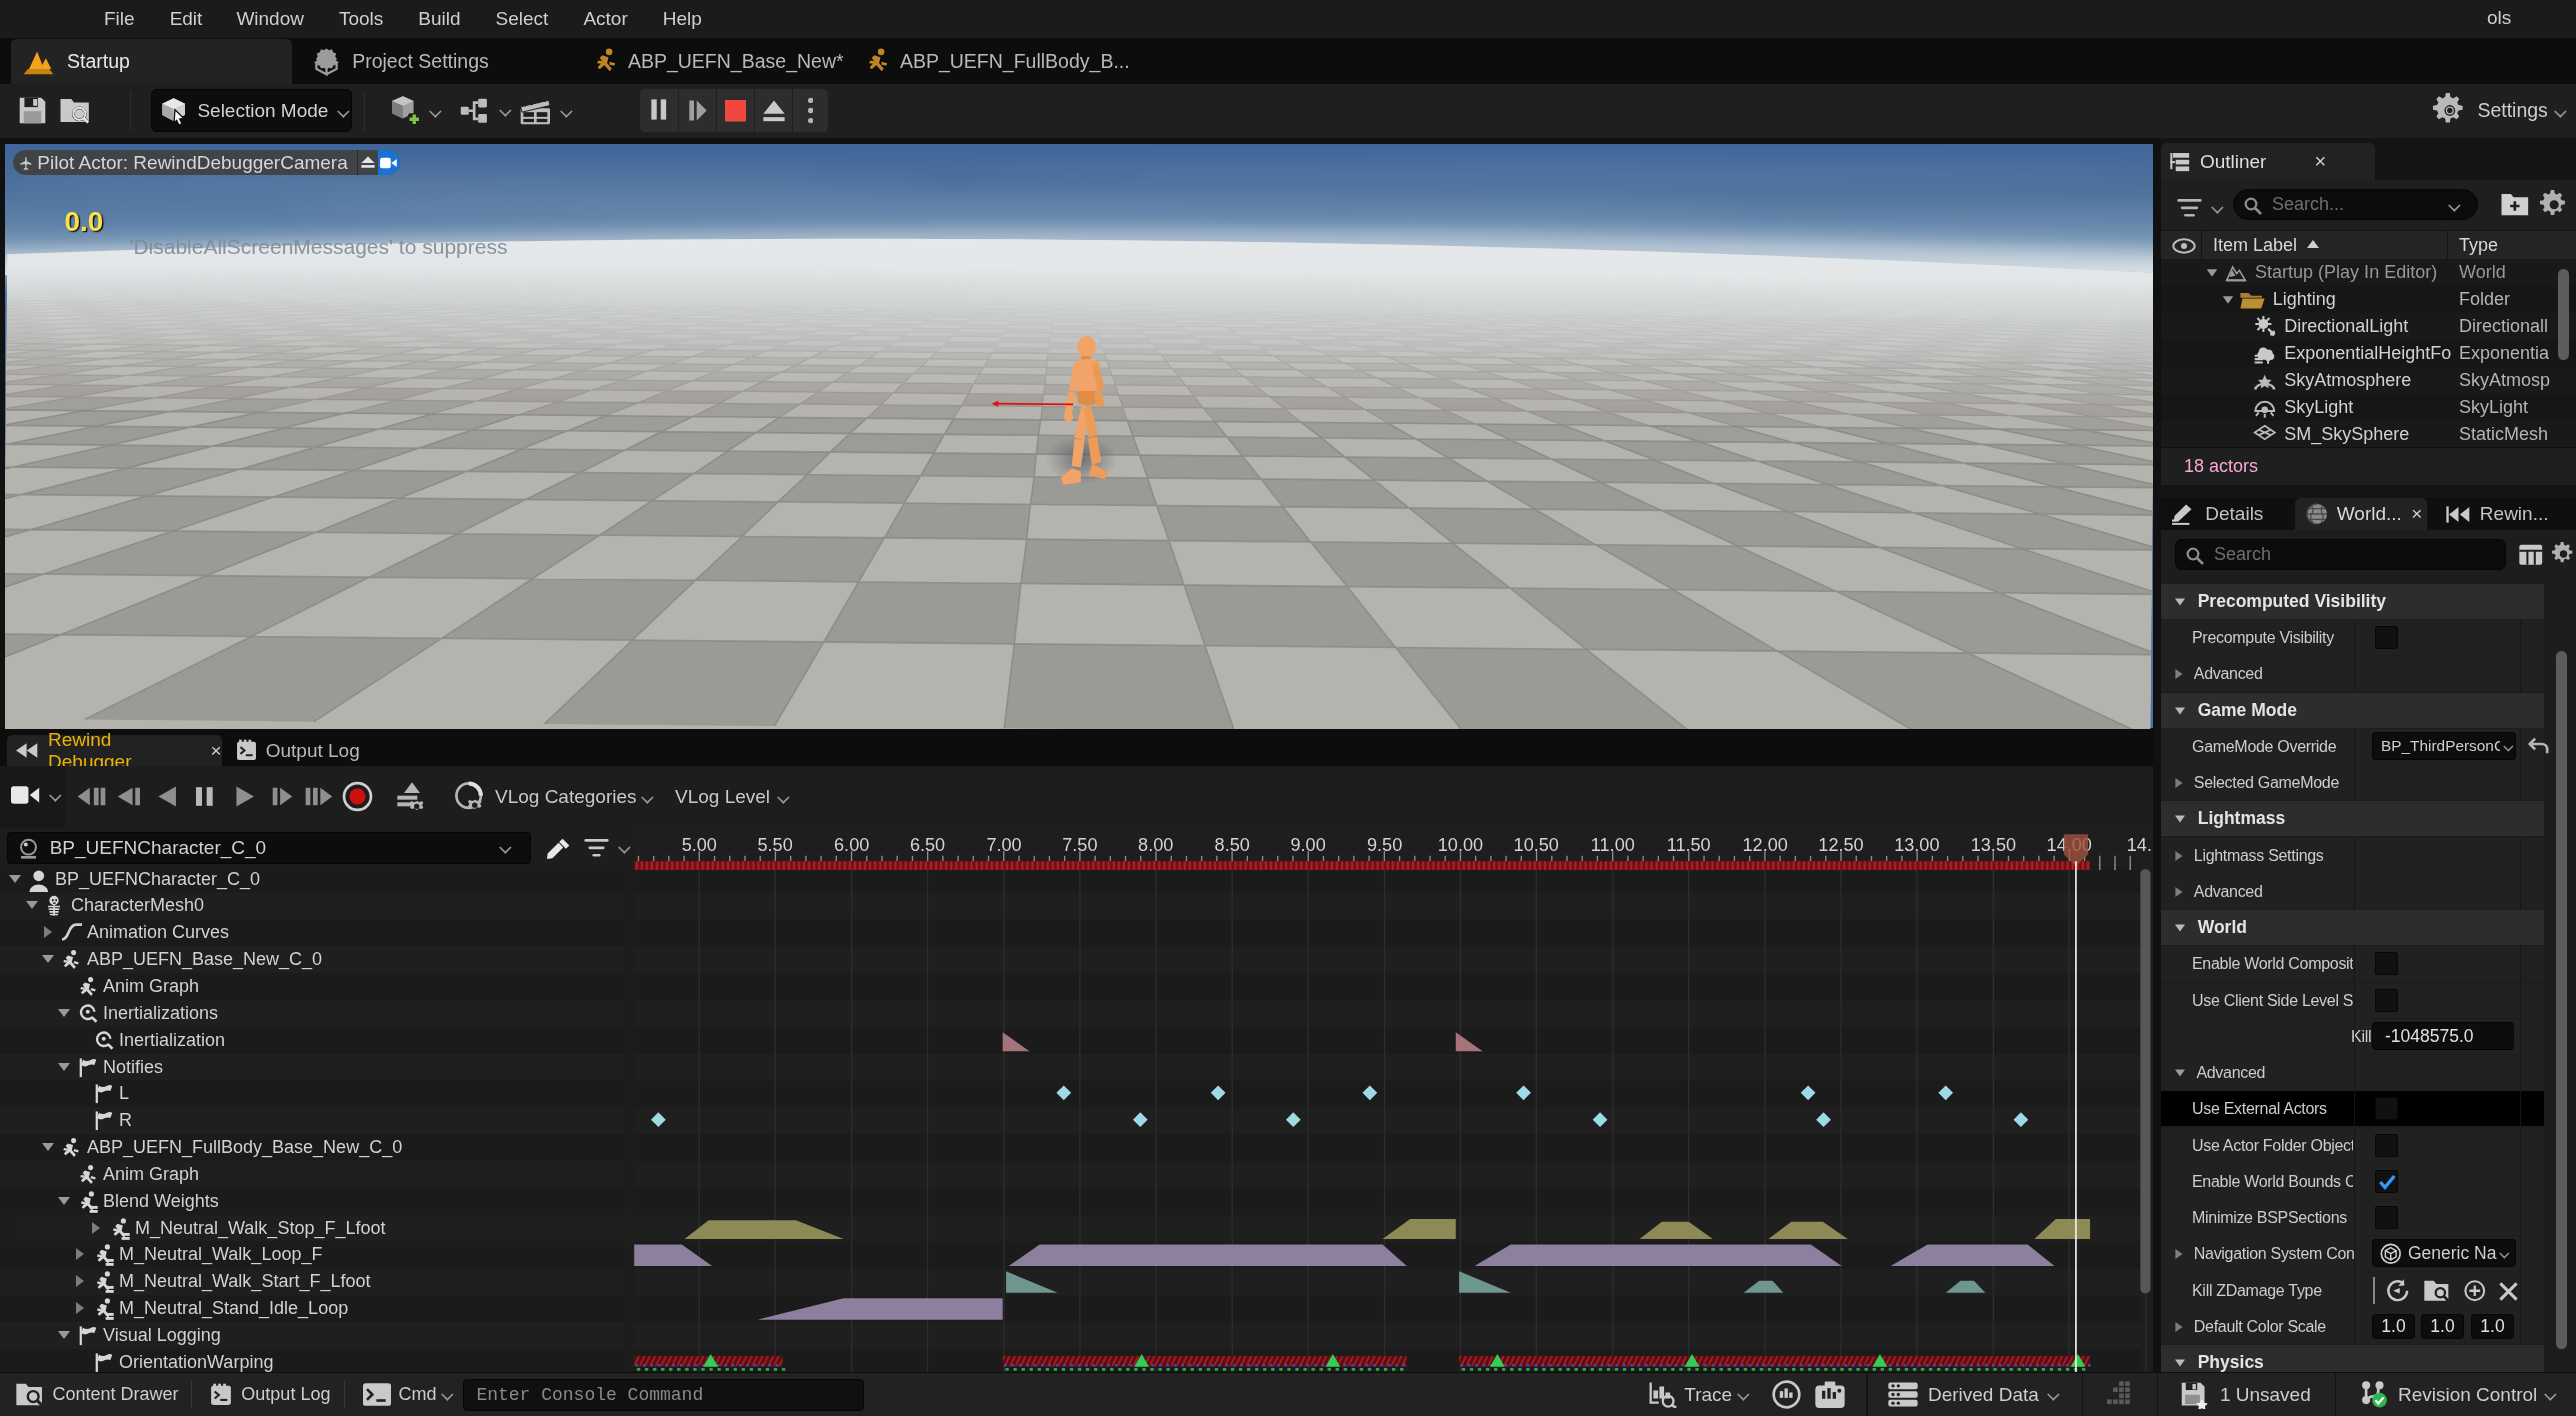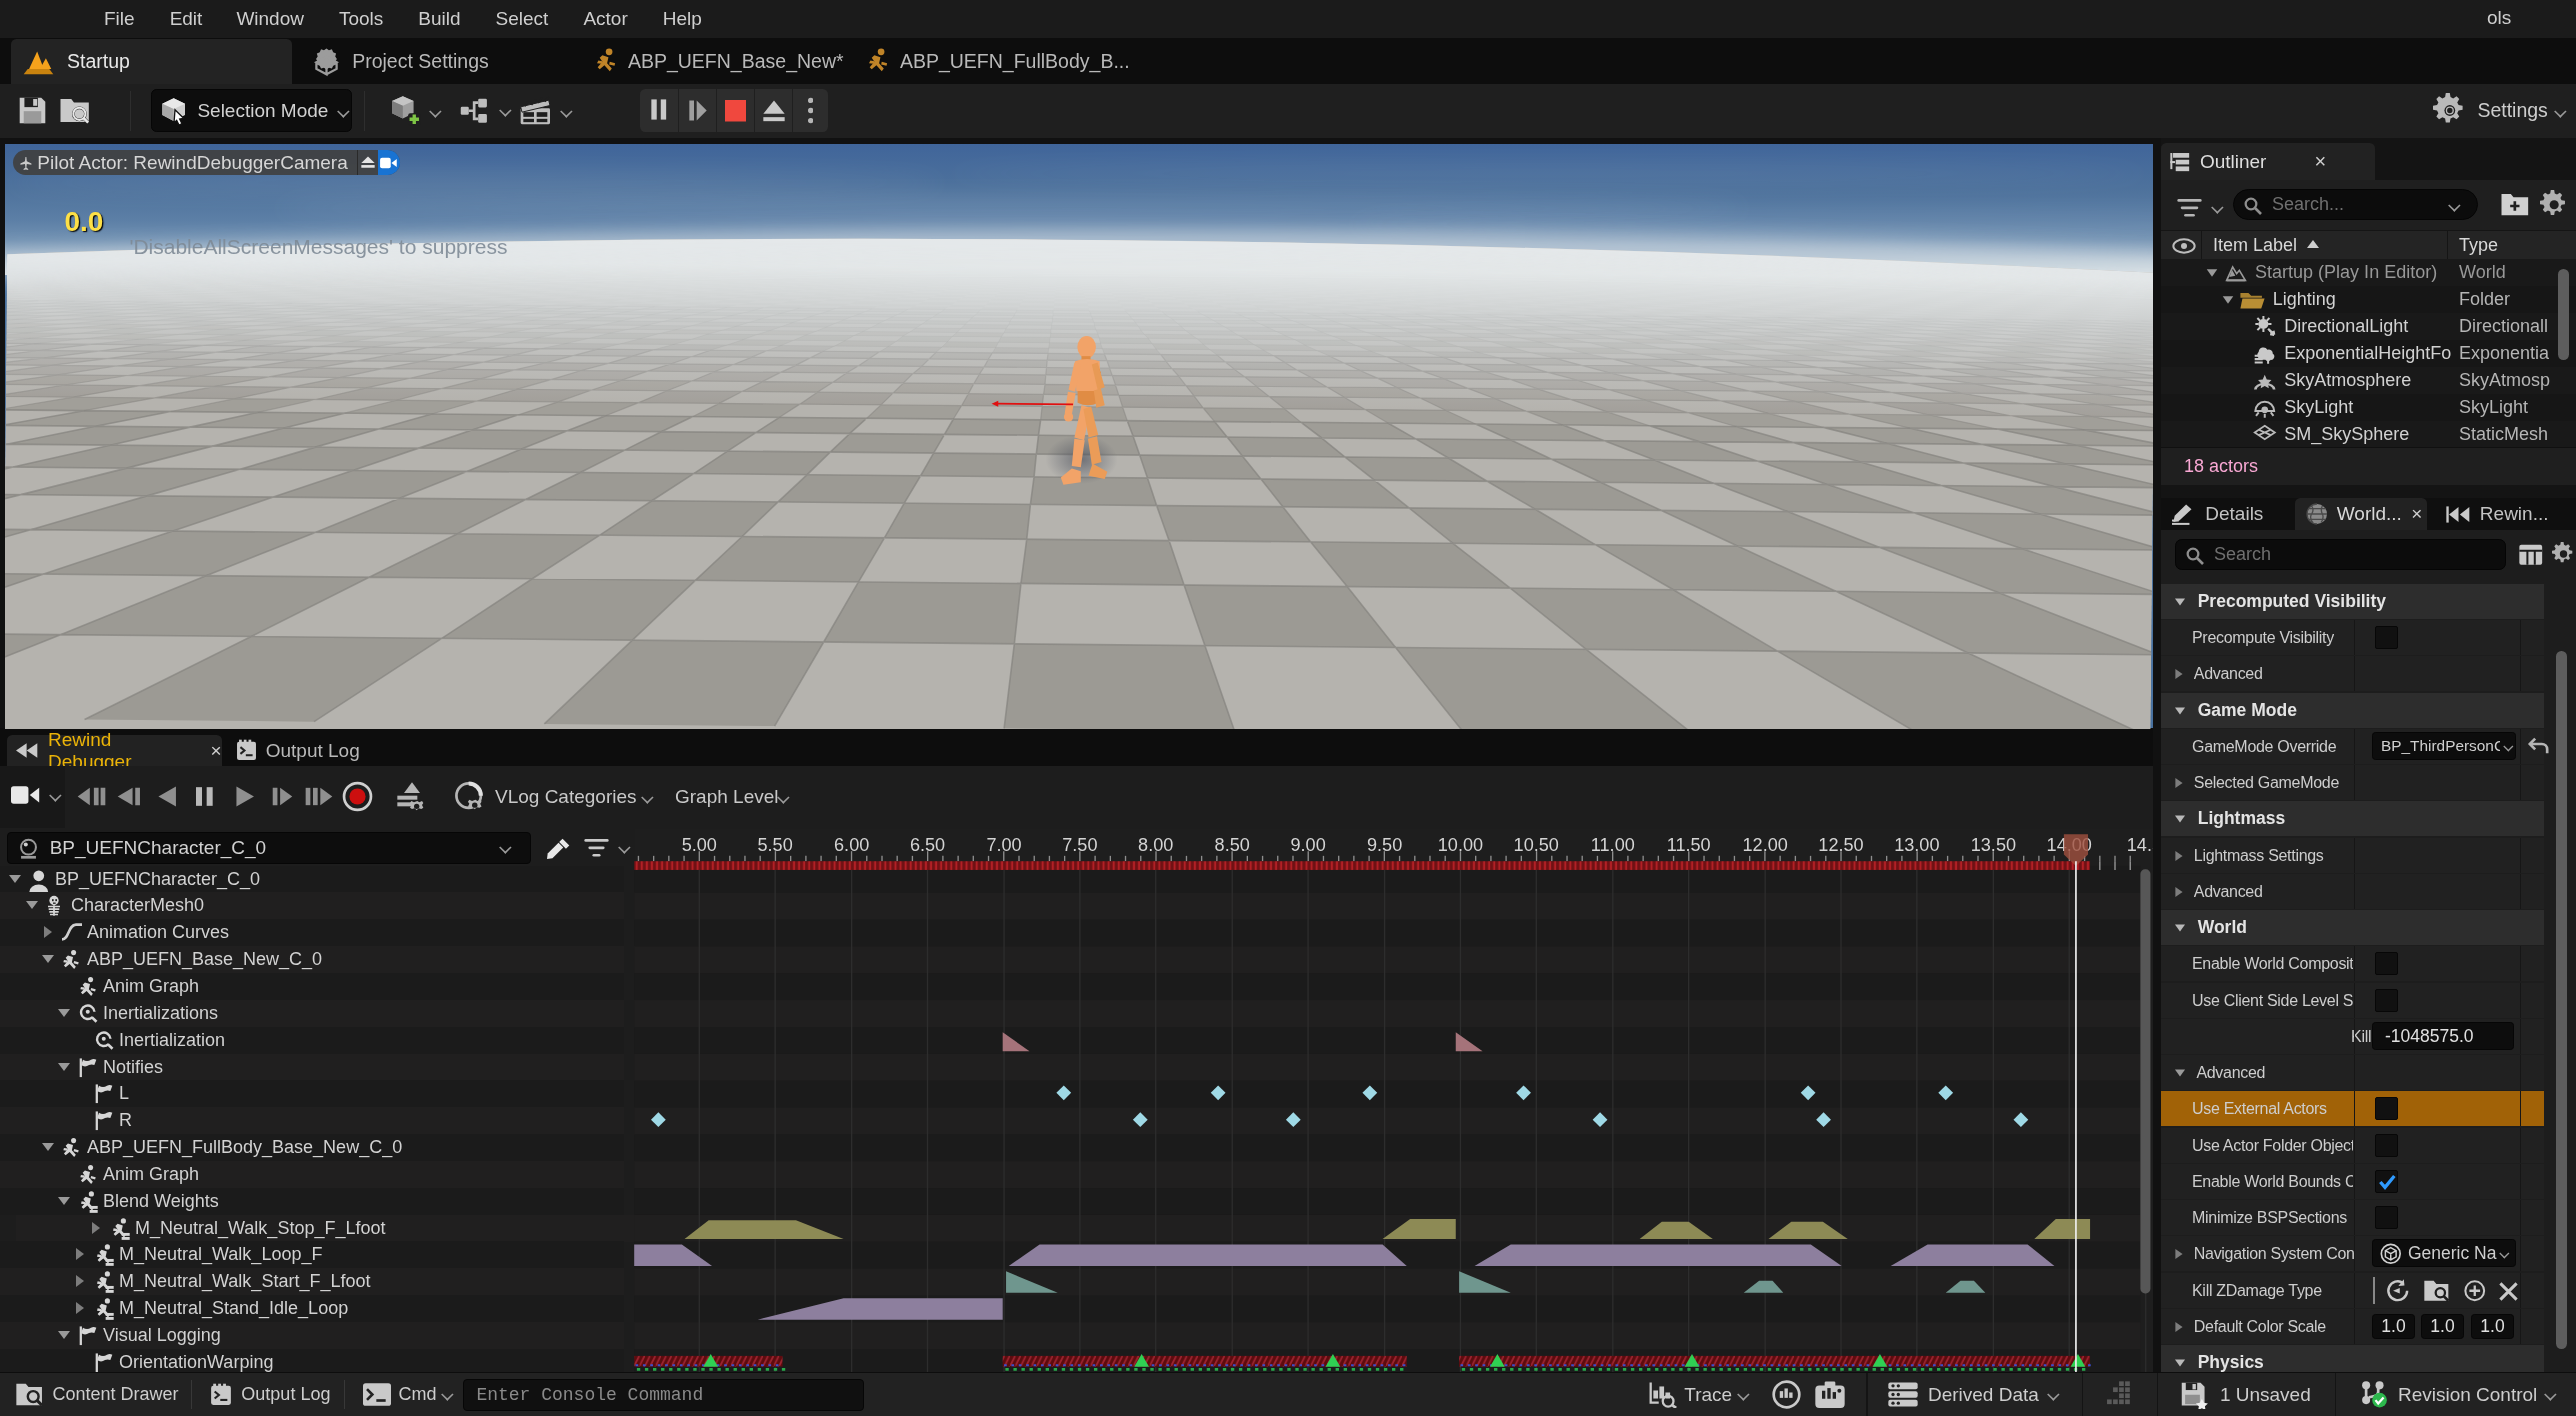--- a/index.html
+++ b/index.html
@@ -603,21 +603,21 @@
           </div>
         </div>
 <div class="abs" style="left:0;top:471px;width:383px;height:35px;background:#212121;">
           <div class="row" style="height:35px;">
             <span class="tri-d" style="margin-left:12px;transform:scale(.72);"></span>
             <span style="margin-left:9.4px;color:#cdcdcd;font-size:16px;letter-spacing:-0.3px;white-space:nowrap;overflow:hidden;max-width:161px;display:inline-block;">Advanced</span>
           </div>
           <div class="abs" style="left:193px;top:0;width:1.3px;height:35px;background:#161616;"></div>
           <div class="abs" style="left:359px;top:0;width:1.3px;height:35px;background:#161616;"></div>
         </div>
-<div class="abs" style="left:0;top:507px;width:383px;height:35px;background:#a16207;">
+<div class="abs" style="left:0;top:507px;width:383px;height:35px;background:#000000;">
           <div class="row" style="height:35px;">
             <span style="margin-left:31px;color:#cdcdcd;font-size:16px;letter-spacing:-0.3px;white-space:nowrap;overflow:hidden;max-width:161px;display:inline-block;">Use External Actors</span>
           </div>
           <div class="abs" style="left:193px;top:0;width:1.3px;height:35px;background:#161616;"></div>
           <div class="abs" style="left:359px;top:0;width:1.3px;height:35px;background:#161616;"></div>
           <div class="abs" style="left:214px;top:6px;width:23px;height:23px;background:#111;border:1.3px solid #070707;border-radius:2px;"></div>
         </div>
 <div class="abs" style="left:0;top:544px;width:383px;height:35px;background:#212121;">
           <div class="row" style="height:35px;">
             <span style="margin-left:31px;color:#cdcdcd;font-size:16px;letter-spacing:-0.3px;white-space:nowrap;overflow:hidden;max-width:161px;display:inline-block;">Use Actor Folder Objects</span>
@@ -798,21 +798,21 @@
   <svg class="abs" style="left:451px;top:12px;" width="38" height="38" viewBox="0 0 56 56">
         <circle cx="26" cy="26" r="18" fill="none" stroke="#b5b5b5" stroke-width="4"></circle>
         <path d="M26 8 a18 18 0 0 1 18 18" stroke="#e0e0e0" stroke-width="6" fill="none"></path>
         <g fill="#b5b5b5">
           <path d="M36 32 l3 2 4-2 2 3 -2 3 2 4 -3 2 -4-1 -3 3 -3-3 -4 1 -3-2 2-4 -2-3 2-3 4 2z"></path>
         </g>
         <circle cx="35" cy="40" r="4" fill="#1d1d1d"></circle>
       </svg>
   <span class="abs" style="left:495px;top:20px;font-size:19px;color:#c9c9c9;">VLog Categories</span>
   <span class="chev abs" style="left:635px;top:25.5px;"></span>
-  <span class="abs" style="left:675px;top:20px;font-size:19px;color:#c9c9c9;">Graph Level</span>
+  <span class="abs" style="left:675px;top:20px;font-size:19px;color:#c9c9c9;">VLog Level</span>
   <span class="chev abs" style="left:771px;top:25.5px;"></span>
 </div>
 
 <div class="abs" style="left:0;top:101px;width:634px;height:37px;background:#1d1d1d;">
   <div class="abs" style="left:6.7px;top:2.7px;width:524px;height:32px;background:#0d0d0d;border:0.7px solid #060606;border-radius:4px;">
     <svg class="abs" style="left:9.4px;top:4.7px;" width="23" height="23" viewBox="0 0 34 34">
           <circle cx="17" cy="15" r="11" fill="none" stroke="#9a9a9a" stroke-width="3"></circle>
           <circle cx="13" cy="11" r="3" fill="#cfcfcf"></circle>
           <path d="M6 30 h22" stroke="#9a9a9a" stroke-width="4"></path>
         </svg>

